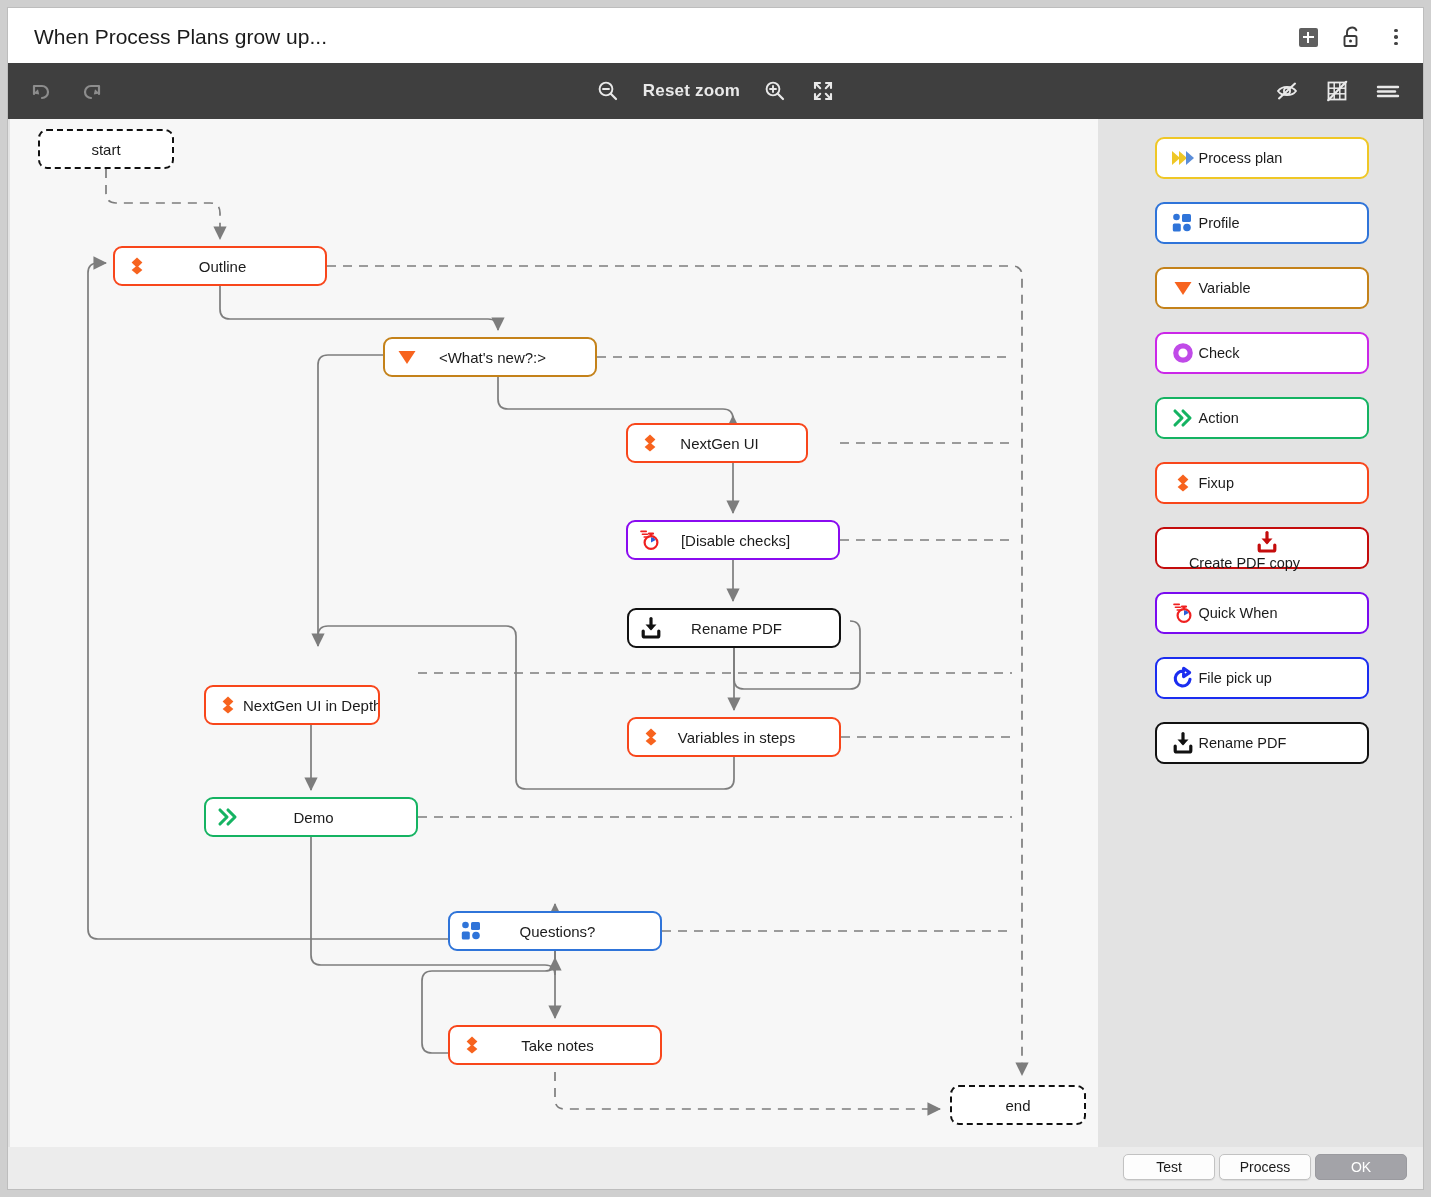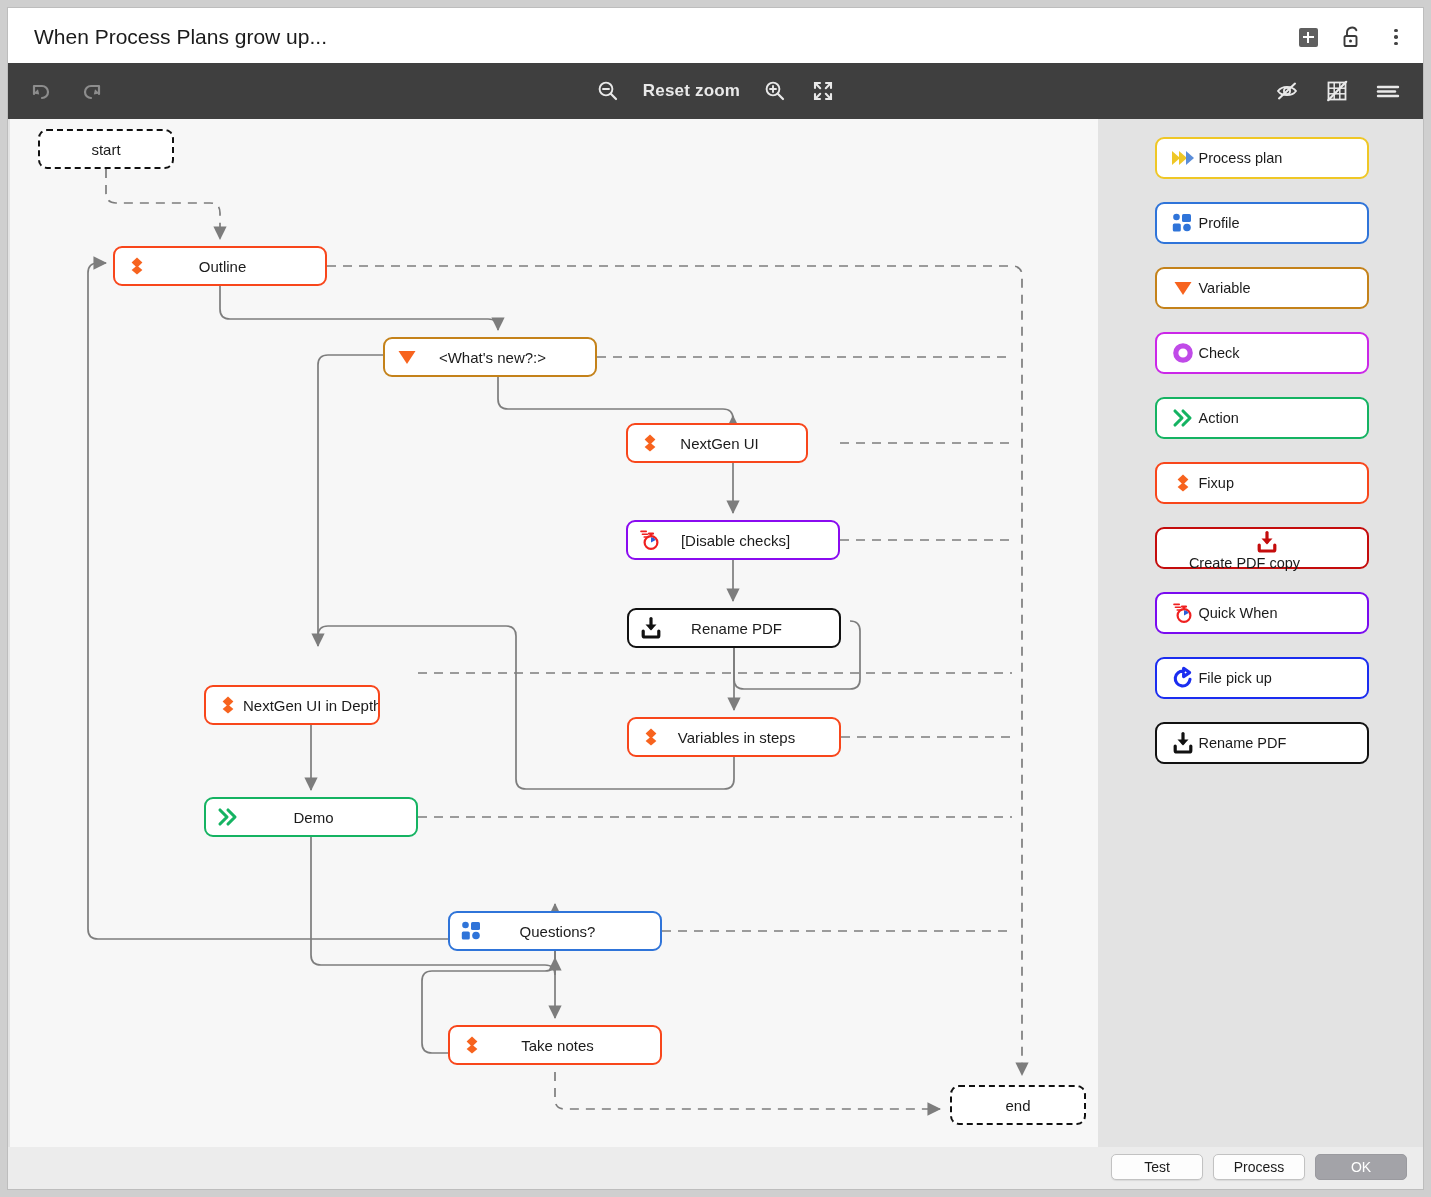--- a/index.html
+++ b/index.html
@@ -151,21 +151,21 @@
   }
 
   
   .footer {
     position: absolute; left: 0; top: 1139px;
     width: 1415px; height: 42px;
     background: #ececec;
   }
   .footer-btns {
     position: absolute; right: 16px; top: 7px;
-    display: flex; gap: 10px; align-items: center;
+    display: flex; gap: 4px; align-items: center;
   }
   .btn {
     width: 92px; height: 26px;
     border-radius: 5px;
     font-family: "Liberation Sans", sans-serif;
     font-size: 14px;
     display: flex; align-items: center; justify-content: center;
     cursor: pointer;
     box-sizing: border-box;
   }

